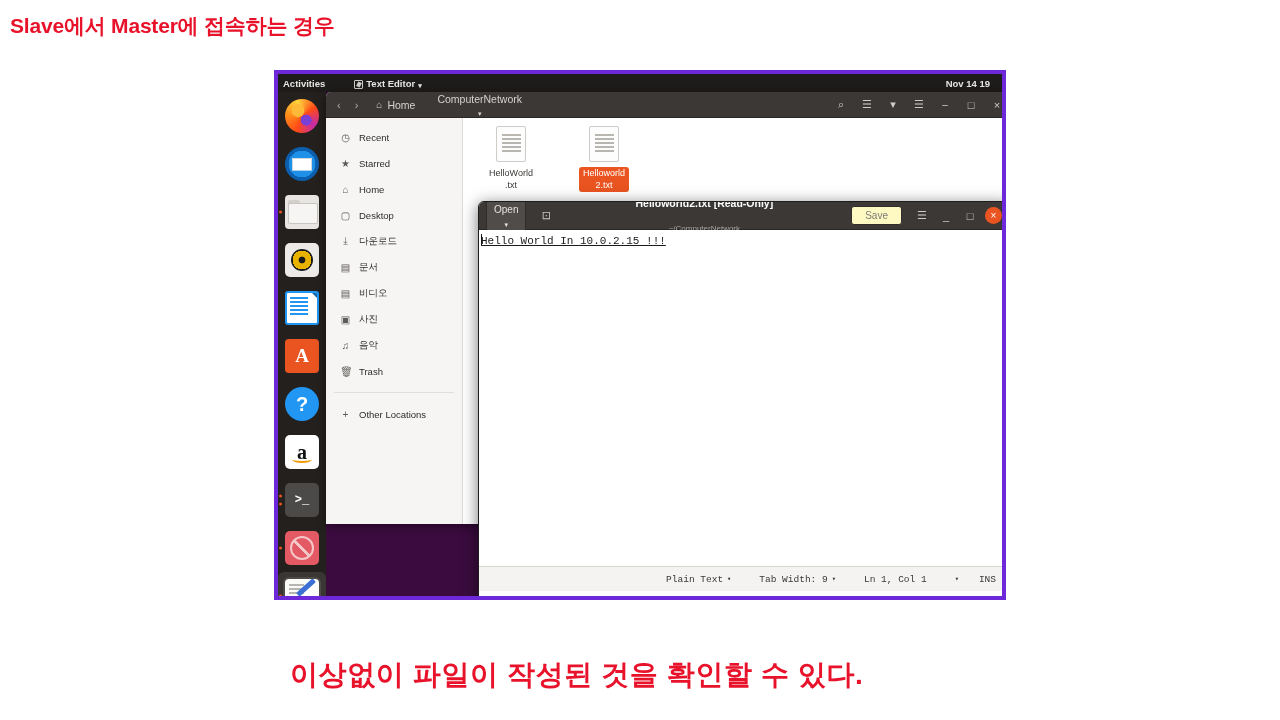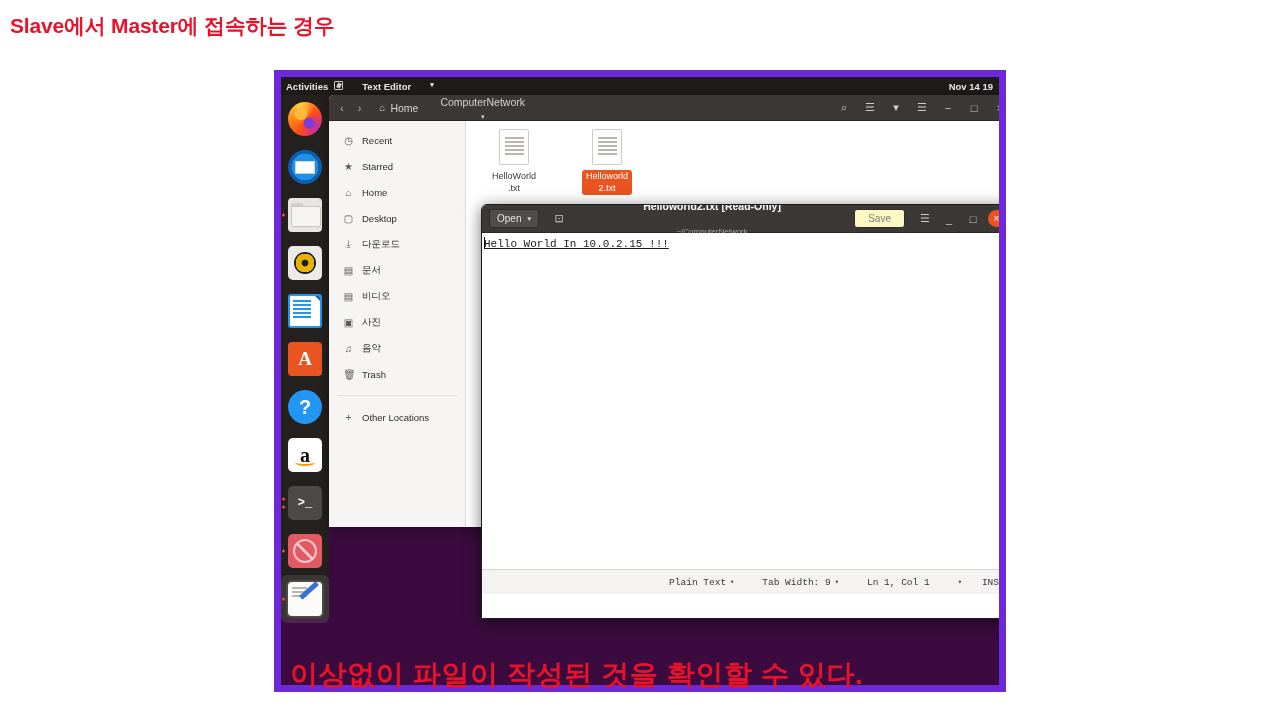--- a/index.html
+++ b/index.html
@@ -20,34 +20,34 @@
   }
   #slide-caption {
     position: absolute; left: 290px; top: 656px;
     font-size: 28px; font-weight: bold; color: #e8122a;
     letter-spacing: 0.6px; white-space: nowrap;
   }
 
   
   #shot {
     position: absolute; left: 274px; top: 70px;
-    width: 732px; height: 622px;
+    width: 732px; height: 530px;
     background: #3b0b3f; overflow: hidden;
-    border: 7px solid #6d28d9;
+    border: 4px solid #6d28d9;
   }
 
   
   .topbar {
     position: absolute; left: 0; top: 0; width: 732px; height: 18px;
     background: #1d1c1b; color: #e8e6e3;
     font-size: 9.5px; font-weight: bold;
     display: flex; align-items: center;
   }
   .topbar .tb-activities { margin-left: 5px; }
-  .topbar .tb-app { margin-left: 6px; display: flex; align-items: flex-start; gap: 19px; }
+  .topbar .tb-app { margin-left: 29px; display: flex; align-items: flex-end; gap: 3px; }
   .topbar .tb-app-ico {
     width: 9px; height: 9px; border: 1px solid #cfcdc9; border-radius: 1px;
     display: inline-block; position: relative;
   }
   .topbar .tb-app-ico::after {
     content: ""; position: absolute; left: 2px; top: 1.5px;
     width: 4px; height: 5px; background: #cfcdc9;
     transform: rotate(25deg);
   }
   .caret { font-size: 7px; line-height: 1; }
@@ -239,21 +239,21 @@
     border: 1px solid #1f1d1c;
   }
   .ge-head {
     height: 28px; background: #3b3836;
     display: flex; align-items: center; padding: 0 4px;
     border-bottom: 1px solid #2a2725;
   }
   .ge-open {
     display: flex; align-items: center; gap: 6px;
     background: #504c49; border: 1px solid #2f2c2a; border-radius: 3px;
-    color: #e6e3e0; font-size: 10px; padding: 3px 7px; margin-left: 3px;
+    color: #e6e3e0; font-size: 10px; padding: 3px 7px; margin-left: 3px; flex-direction: column;
   }
   .ge-newbtn {
     width: 22px; height: 20px; margin-left: 9px;
     display: flex; align-items: center; justify-content: center;
     color: #c9c6c2; font-size: 11px;
   }
   .ge-title-wrap {
     flex: 1; text-align: center; line-height: 1.05;
   }
   .ge-title { color: #ffffff; font-size: 10.5px; font-weight: bold; }

